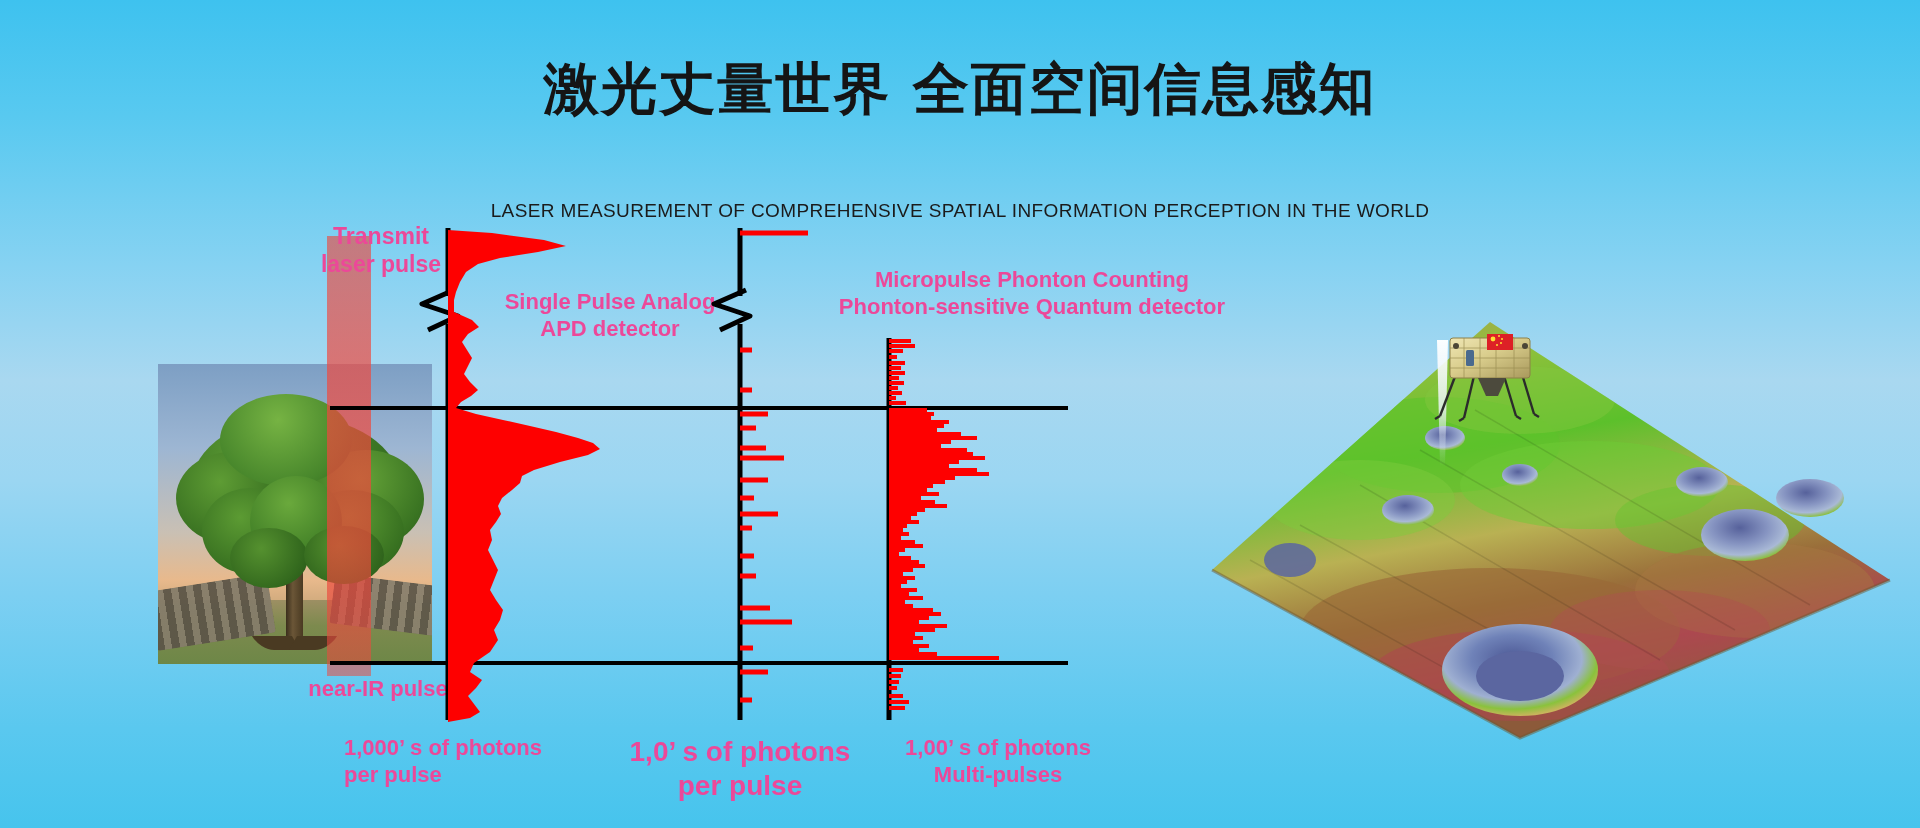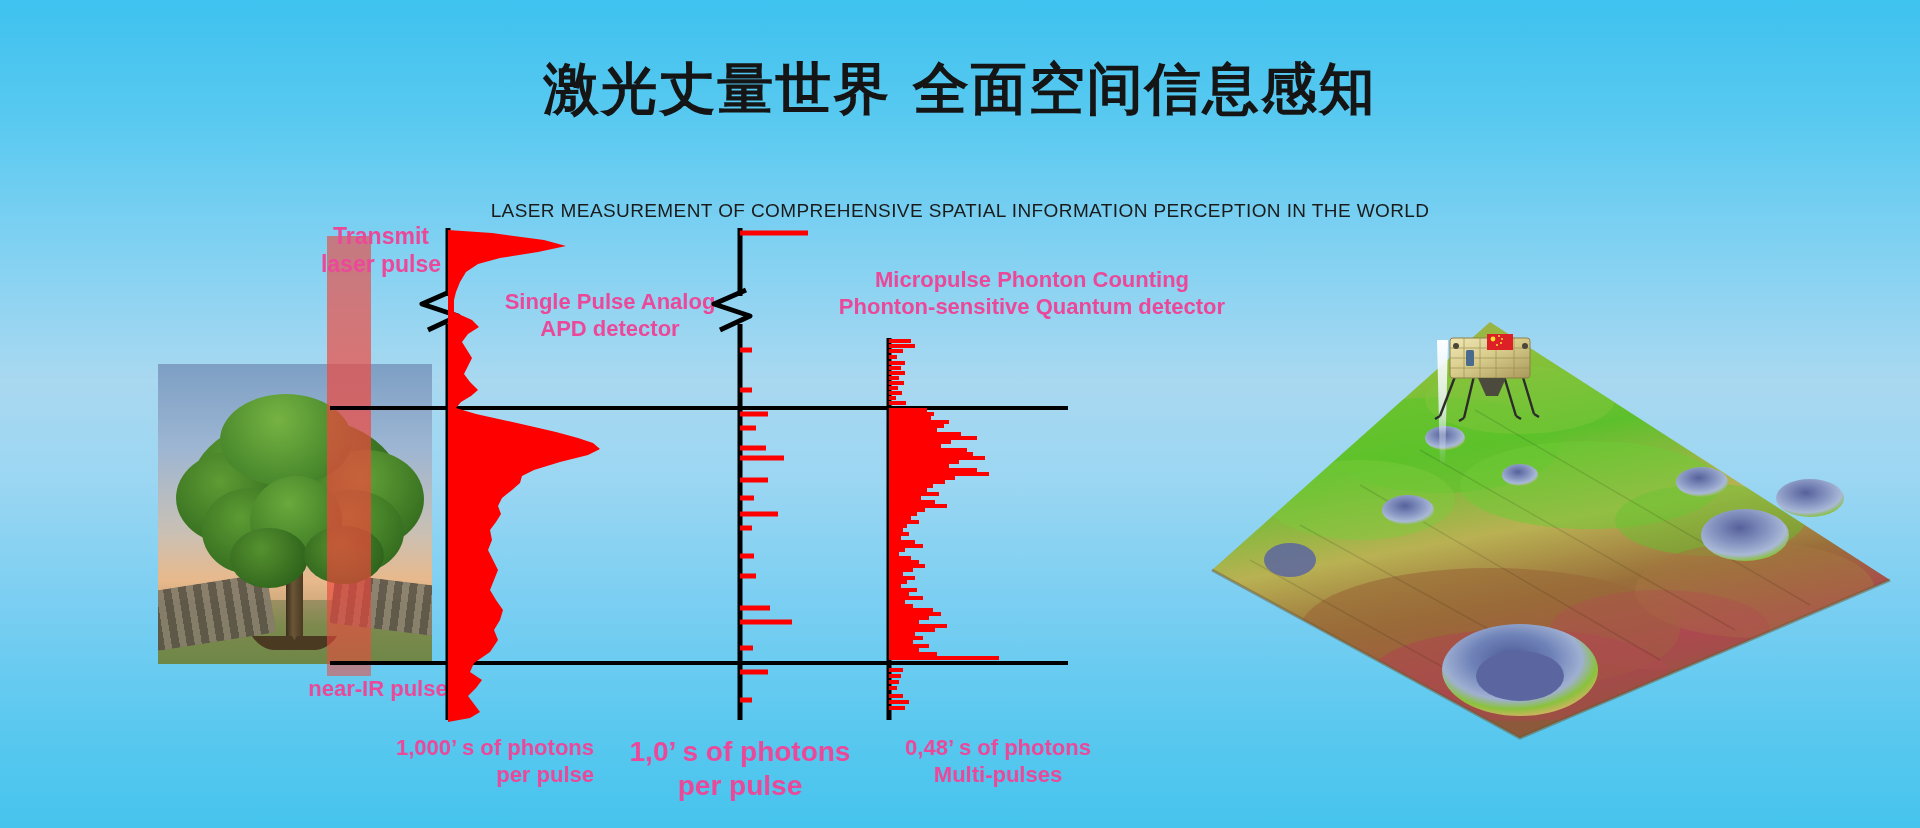--- a/index.html
+++ b/index.html
@@ -25,21 +25,21 @@
     margin-top:48px;
   }
 
   
   .lbl{position:absolute;color:#ec4899;font-weight:bold;line-height:1.22;
        font-family:"Liberation Sans",sans-serif;white-space:pre-line;}
   .lbl-transmit{left:286px;top:222px;width:190px;text-align:center;font-size:23px;}
   .lbl-nearir{left:268px;top:676px;width:220px;text-align:center;font-size:22px;}
   .lbl-apd{left:480px;top:289px;width:260px;text-align:center;font-size:22px;}
   .lbl-micro{left:832px;top:267px;width:400px;text-align:center;font-size:22px;}
-  .lbl-b1{left:334px;top:735px;width:260px;text-align:right;font-size:22px;}
+  .lbl-b1{left:344px;top:735px;width:260px;text-align:left;font-size:22px;}
   .lbl-b2{left:620px;top:735px;width:240px;text-align:center;font-size:28px;}
   .lbl-b3{left:858px;top:735px;width:280px;text-align:center;font-size:22px;}
 
   
   .photo{
     position:absolute;left:158px;top:364px;width:274px;height:300px;
     overflow:hidden;
     background:linear-gradient(180deg,#7d9fc4 0%,#9db6d3 28%,#c9c0b4 56%,#e8b98c 72%,#c9a678 82%,#7f9558 92%,#6d8a4c 100%);
   }
   .photo .sky{position:absolute;inset:0;}
@@ -124,21 +124,21 @@
 laser pulse</div>
   <div class="lbl lbl-nearir">near-IR pulse</div>
   <div class="lbl lbl-micro">Micropulse Phonton Counting
 Phonton-sensitive Quantum detector</div>
   <div class="lbl lbl-apd">Single Pulse Analog
 APD detector</div>
   <div class="lbl lbl-b1">1,000’ s of photons
 per pulse</div>
   <div class="lbl lbl-b2">1,0’ s of photons
 per pulse</div>
-  <div class="lbl lbl-b3">0,48’ s of photons
+  <div class="lbl lbl-b3">1,00’ s of photons
 Multi-pulses</div>
 
   <svg class="plot" id="waveform-layer" style="left:0;top:0;width:1920px;height:828px;position:absolute;" viewBox="0 0 1920 828">
       <line x1="330" y1="408" x2="1068" y2="408" stroke="#000000" stroke-width="4"></line>
       <line x1="330" y1="663" x2="1068" y2="663" stroke="#000000" stroke-width="4"></line>
       <g>
         <line x1="448" y1="228" x2="448" y2="296" stroke="#000000" stroke-width="5"></line>
         <line x1="448" y1="324" x2="448" y2="720" stroke="#000000" stroke-width="5"></line>
         <polyline points="454,290 422,304 458,316 428,330" fill="none" stroke="#000000" stroke-width="5" stroke-linejoin="round"></polyline>
         <path d="M448,230 L448,230 L492,233 L544,240 L566,246 L538,252 L500,258 L478,264 L466,272 L460,282 L456,292 L454,300 L454,312 L472,320 L479,327 L468,334 L462,342 L467,350 L472,358 L468,366 L464,374 L470,382 L478,390 L471,396 L461,402 L456,408 L476,414 L503,420 L530,426 L556,432 L578,438 L593,443 L600,449 L588,455 L560,462 L534,470 L522,476 L520,483 L512,490 L502,498 L498,506 L501,514 L496,522 L490,530 L492,540 L488,550 L493,560 L498,570 L494,580 L490,590 L496,600 L503,610 L500,620 L494,630 L498,640 L490,652 L474,663 L470,672 L482,680 L476,688 L468,696 L474,704 L480,712 L470,718 L448,722 L448,722 Z" fill="#fe0000"></path>

